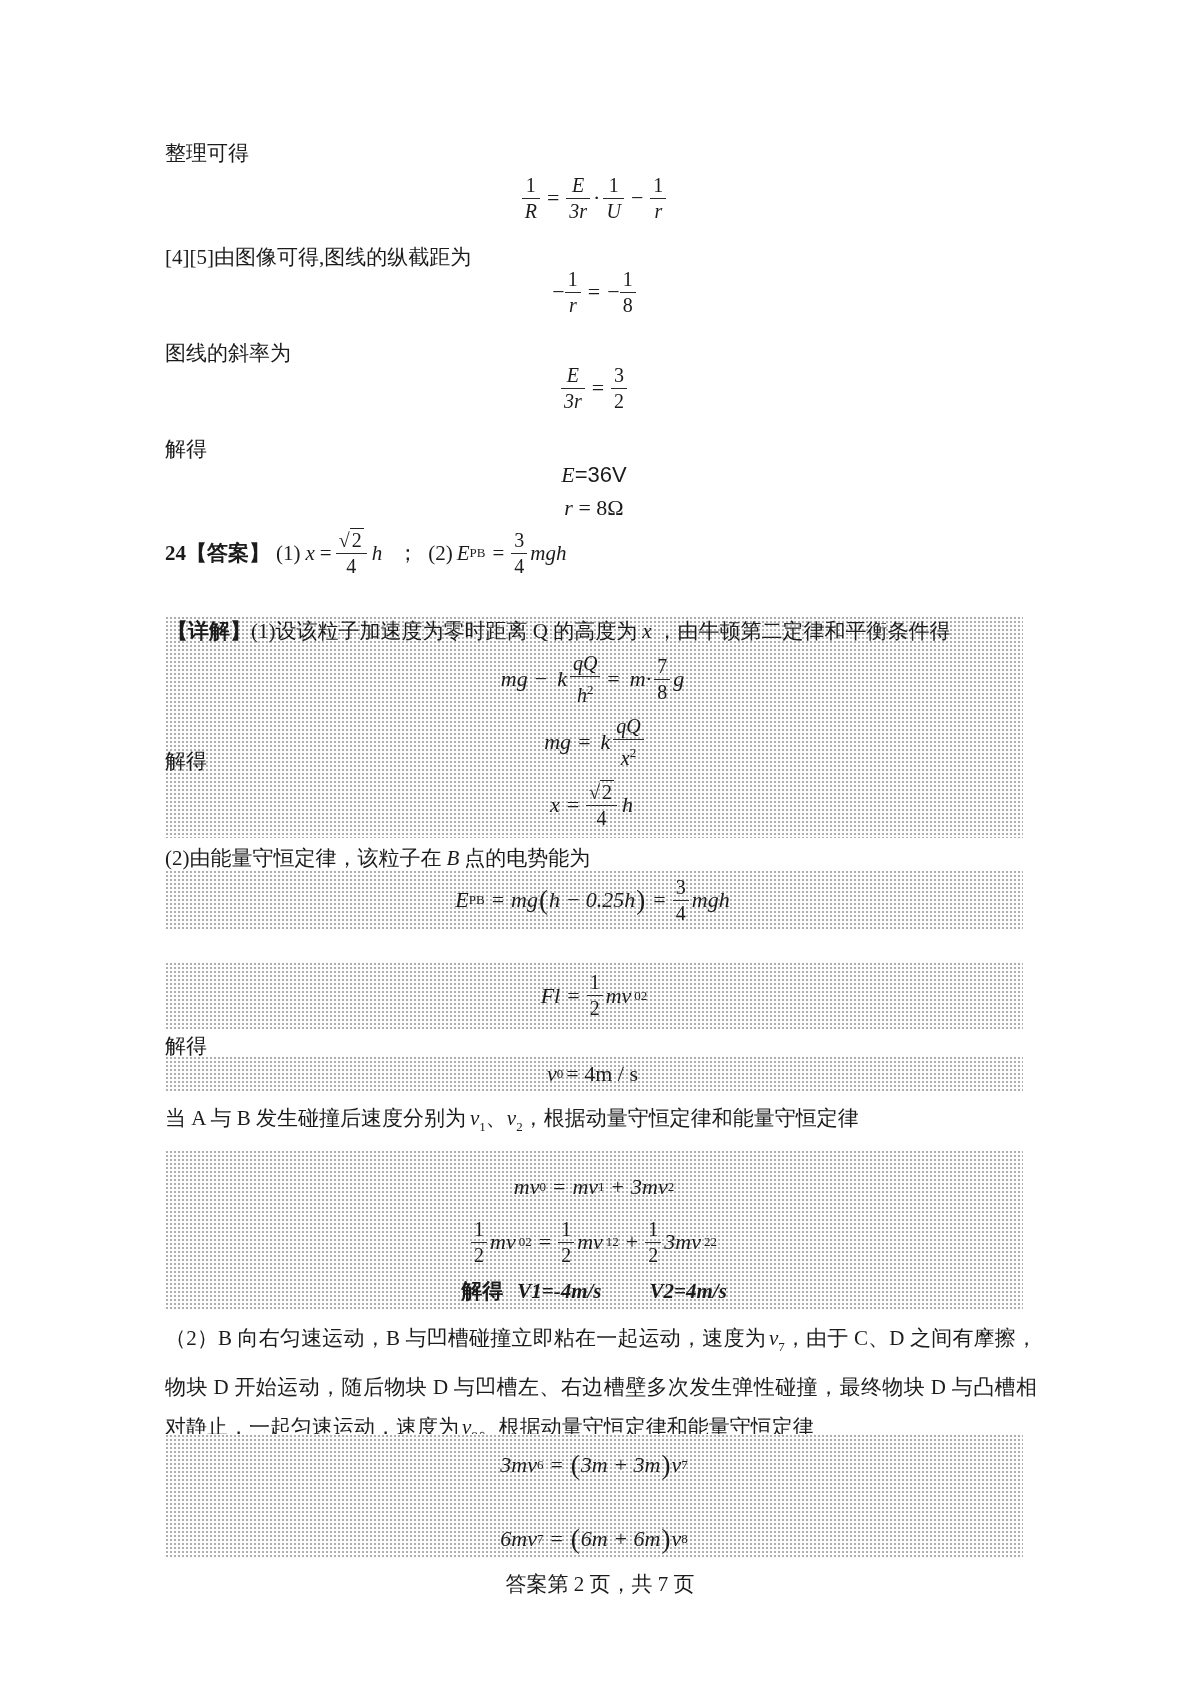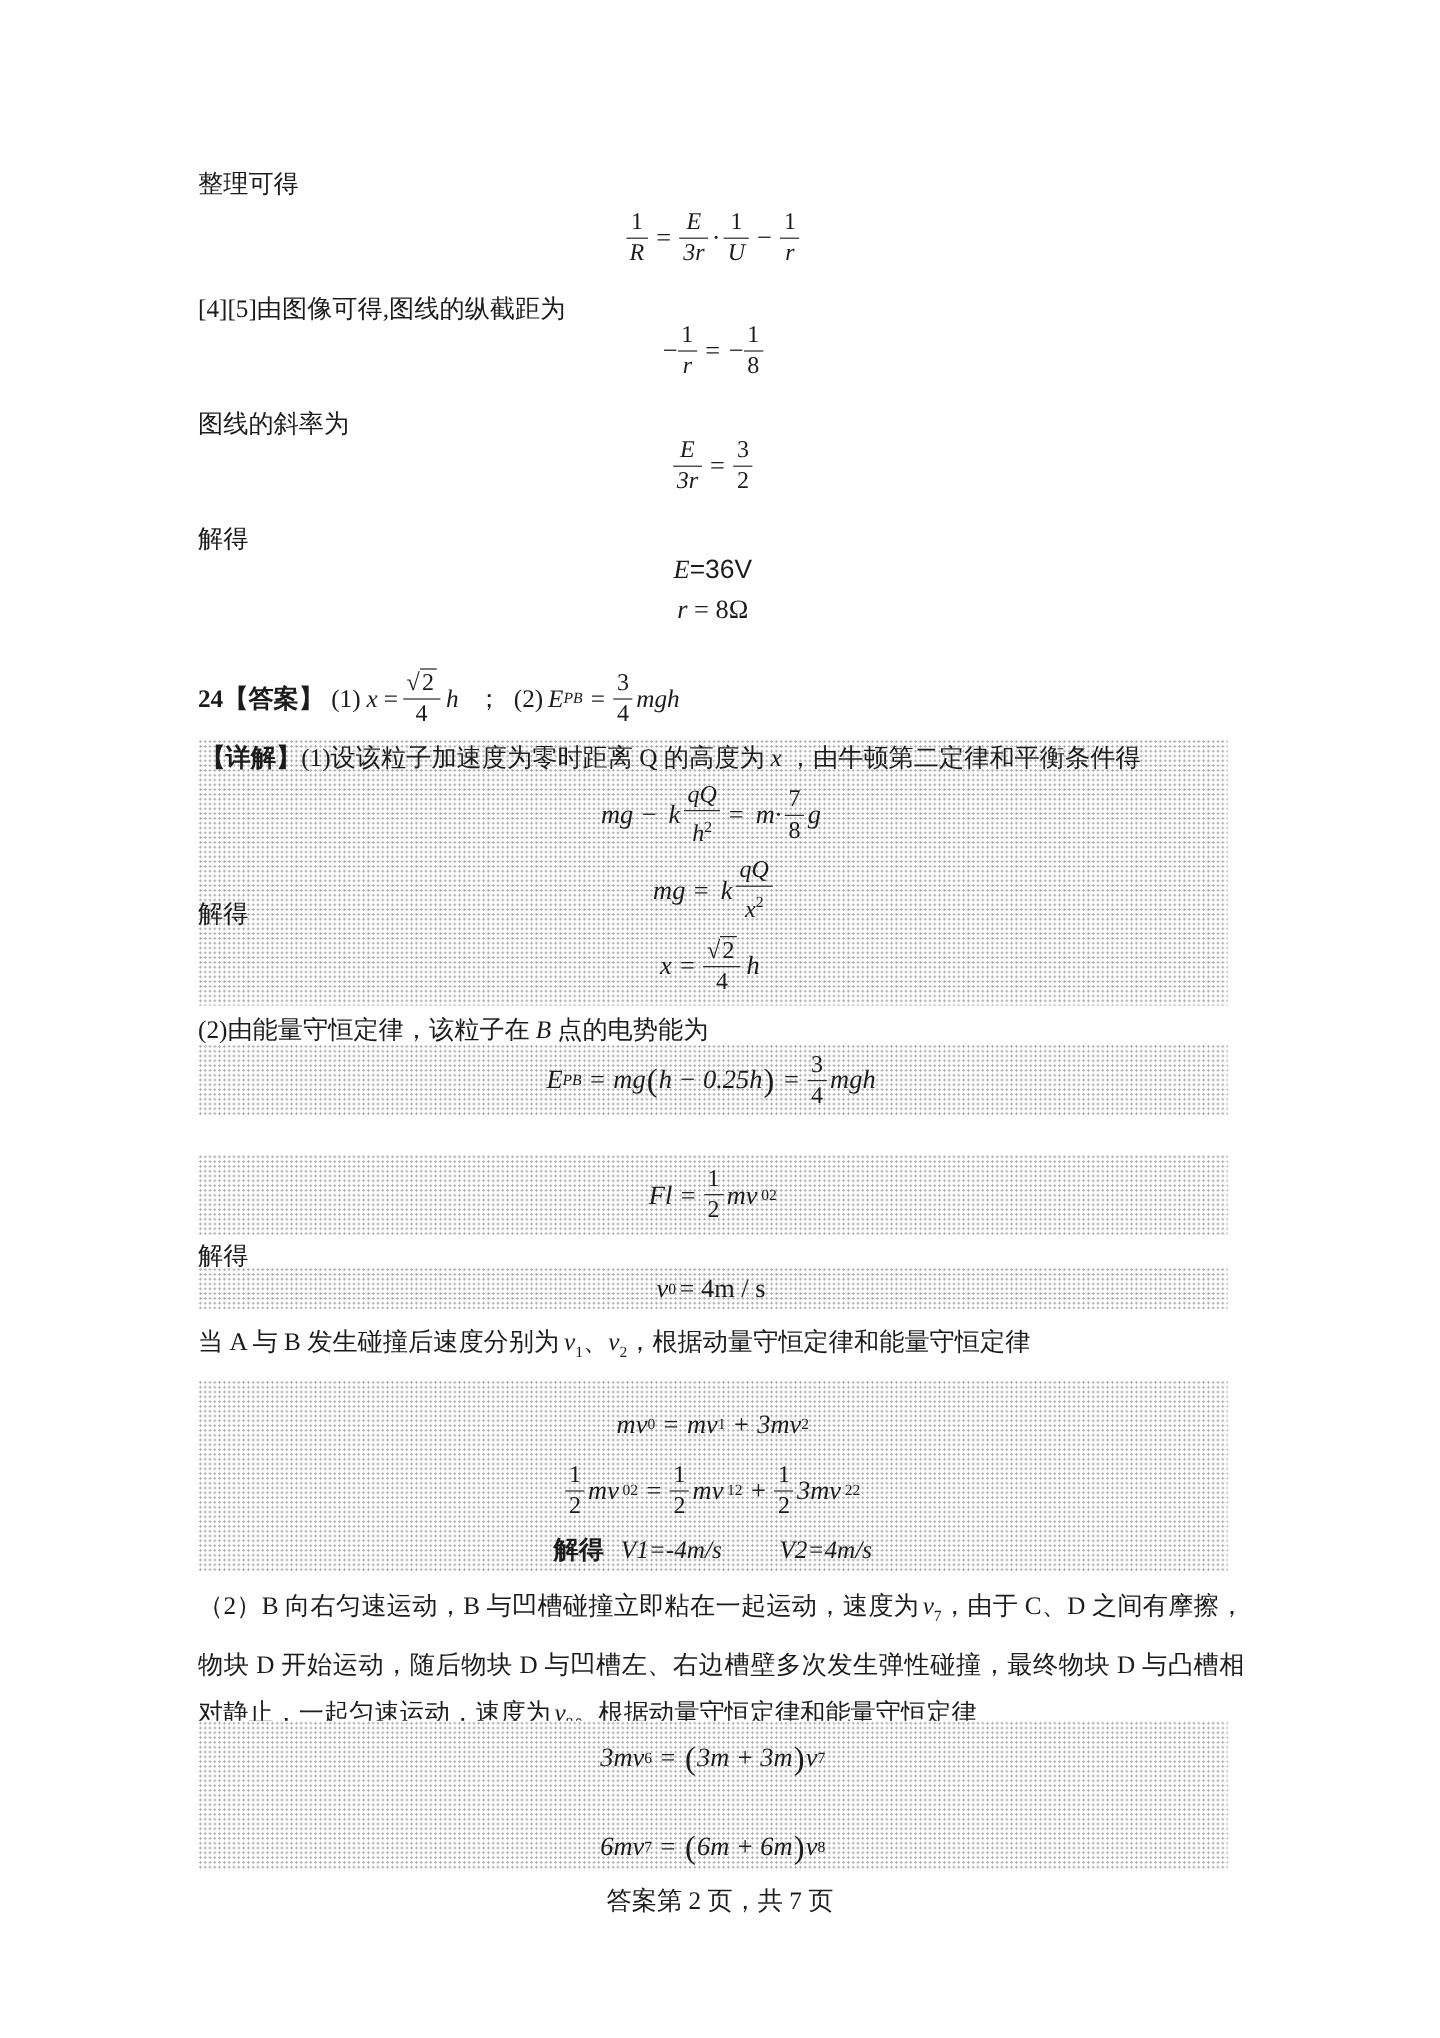--- a/index.html
+++ b/index.html
@@ -10,34 +10,34 @@
   .b{font-weight:bold;}
   .m{font-style:italic;}
   .up{font-style:normal;}
   .sf{font-family:"Liberation Sans","DejaVu Sans",sans-serif;}
   .formula{display:flex;justify-content:center;align-items:center;font-size:22px;}
   .op{margin:0 7px;}
   .tight{margin:0 3px;}
   .fr{display:inline-block;vertical-align:middle;text-align:center;font-size:20px;}
   .fr .fn{display:block;line-height:21px;padding:0 3px 2px;}
   .fr .fd{display:block;line-height:21px;border-top:1.4px solid #2a2a2a;padding:2px 3px 0;}
-  .sb{font-size:13px;vertical-align:-6px;font-style:italic;}
+  .sb{font-size:13px;vertical-align:-6px;}
   .sp{font-size:13px;vertical-align:8px;font-style:italic;}
   .sb.up,.sp.up{font-style:normal;}
   .rad{font-style:normal;}
   .ovl{border-top:1.5px solid #222;padding:0 2px;font-style:normal;}
   .paren{font-size:27px;font-style:normal;margin:0 1px;}
   .hl{position:absolute;left:165px;width:858px;background-color:#fdfdfd;
       background-image:radial-gradient(circle,#aeaeae 0.9px,rgba(255,255,255,0) 1.05px);
       background-size:4px 4px;}
   .var{margin:0 5px;}
   .just{text-align:justify;}
   .inline-line{display:flex;align-items:center;font-size:21px;}
   .footer{position:absolute;left:0;width:1200px;text-align:center;font-size:21px;}
-  .bi{font-weight:normal;font-style:italic;text-align:right;}
+  .bi{font-weight:bold;font-style:italic;text-align:right;}
 </style>
 </head>
 <body>
 
 <div class="page">
 
   <div class="row txt" style="top:140px"><span>整理可得</span></div>
 
   <div class="row formula" style="top:172px;height:52px">
     <span class="fr">
@@ -95,21 +95,21 @@
 
   <div class="row formula" style="top:462px;height:26px">
     <span class="m">E</span>
       <span class="sf">=36V</span>
   </div>
 
   <div class="row formula" style="top:495px;height:26px">
     <span class="m">r</span>&nbsp;<span>= 8Ω</span>
   </div>
 
-  <div class="row inline-line" style="top:553px;height:58px">
+  <div class="row inline-line" style="top:524px;height:58px">
     <span class="b" style="margin-right:6px">24【答案】</span>
     <span>(1)</span>
     <span class="m var">x</span>
     <span>=</span>
     <span class="fr" style="margin-left:4px">
         <span class="fn"><span class="rad">√</span><span class="ovl">2</span></span>
         <span class="fd up">4</span>
       </span>
     <span class="m var">h</span>
     <span style="margin:0 10px">；</span>

